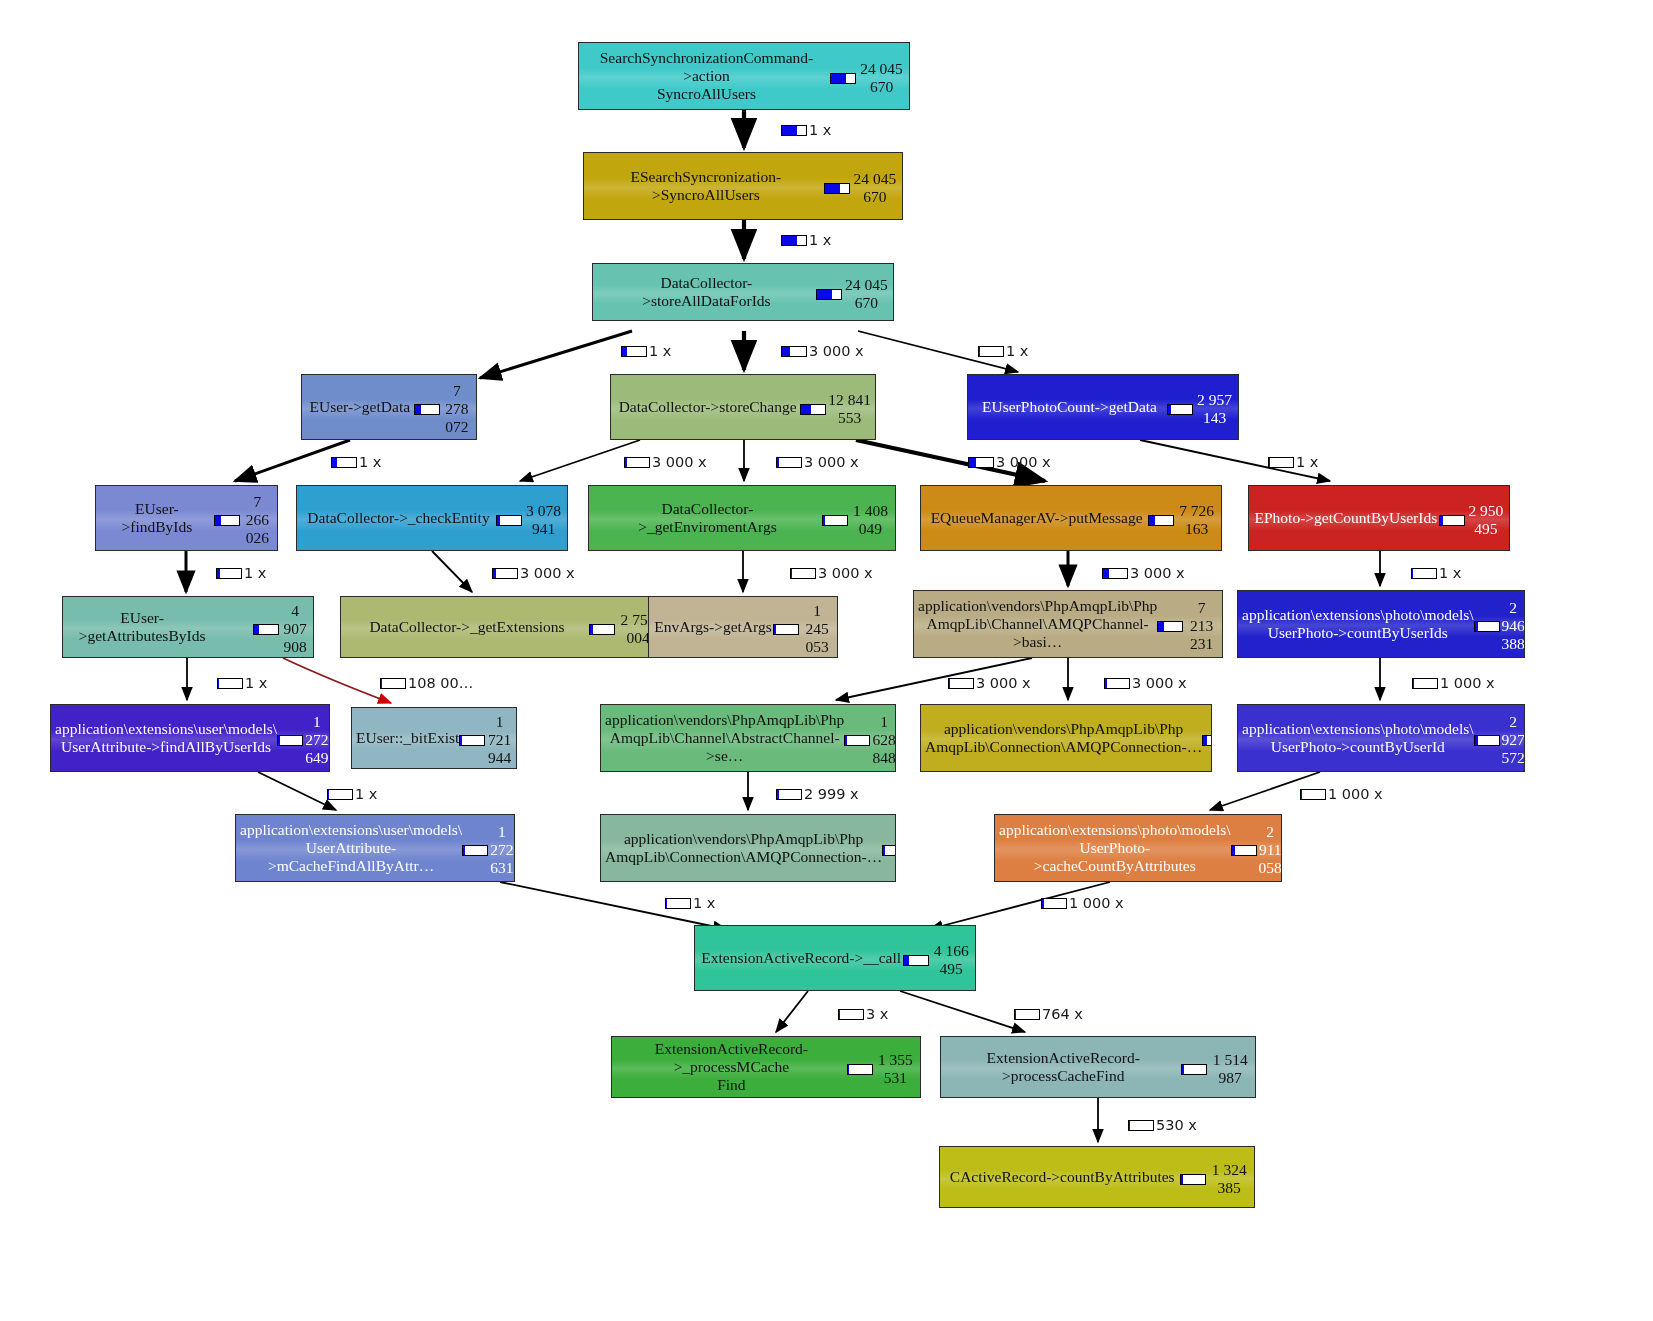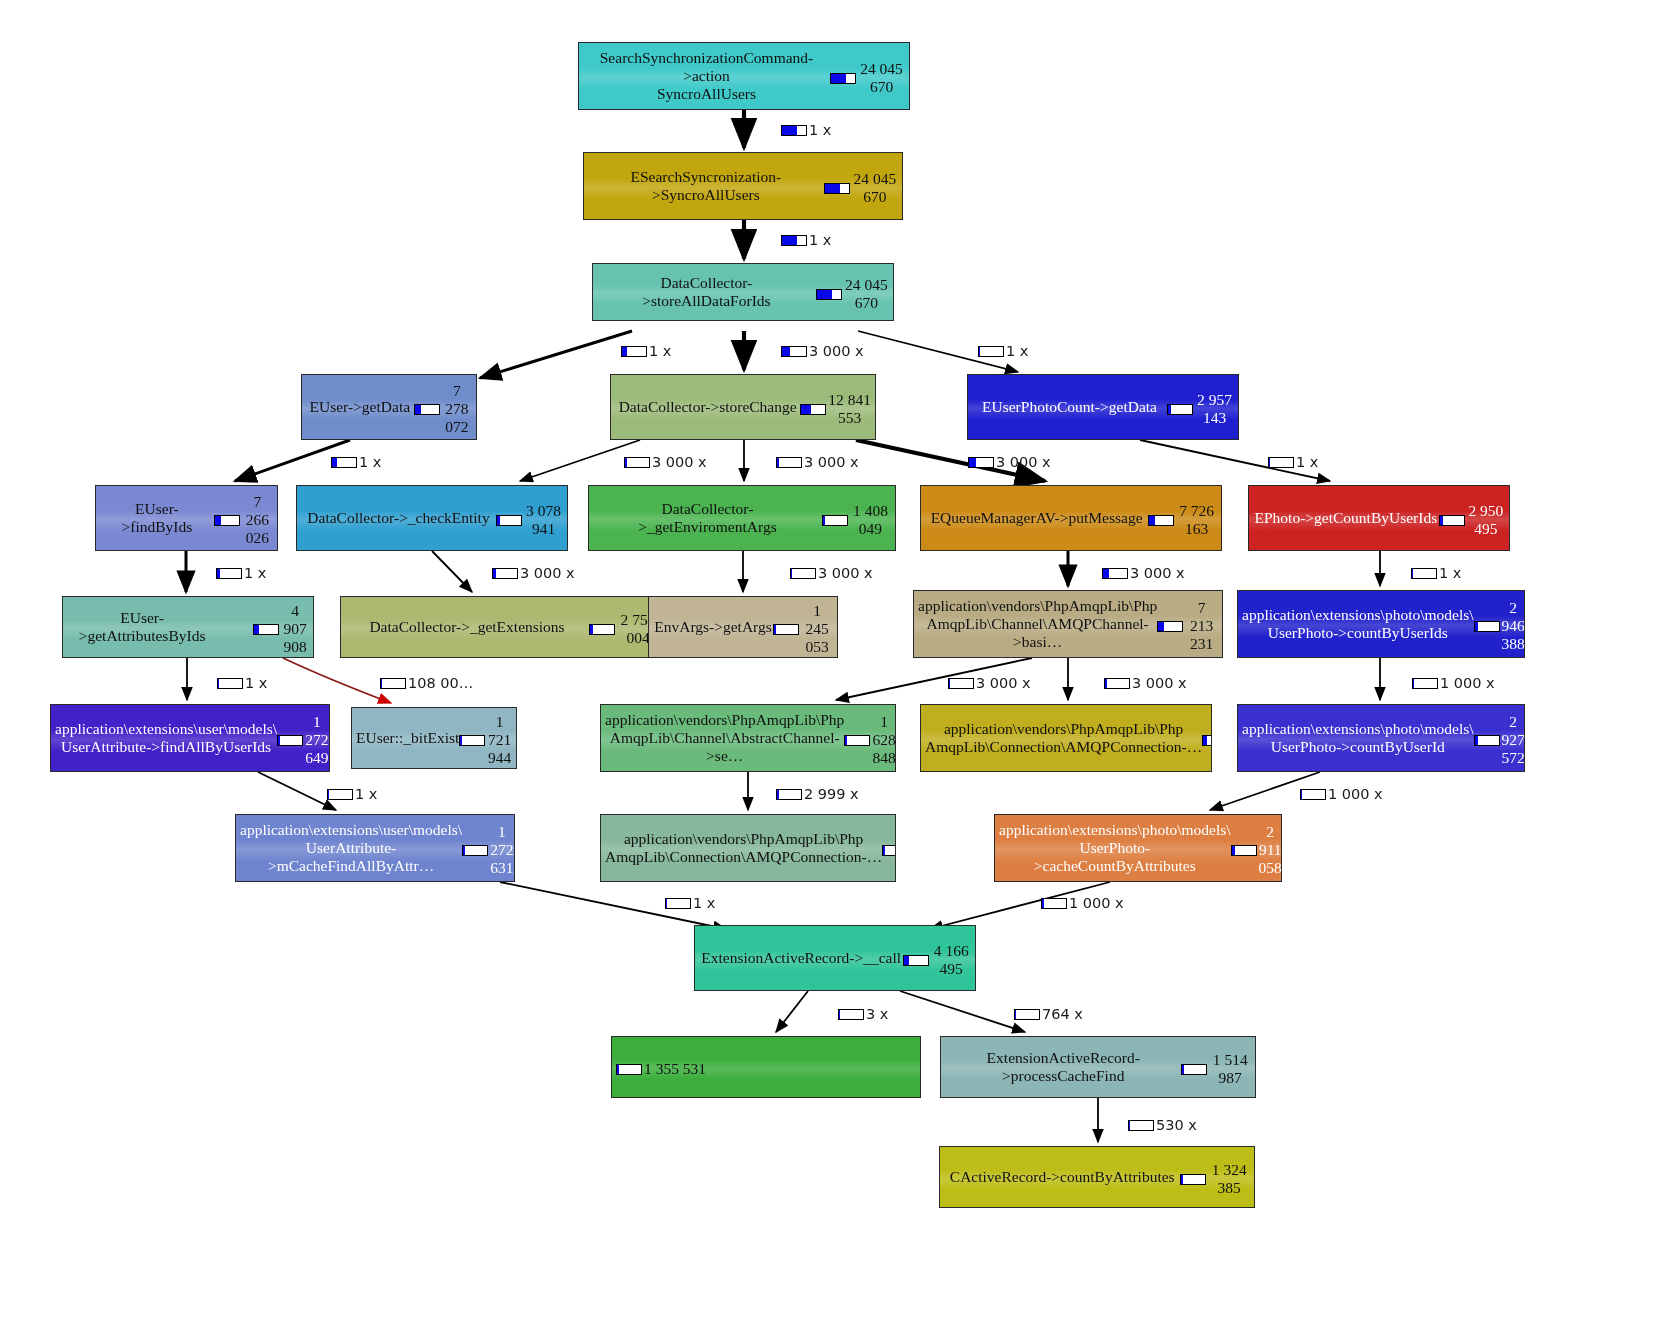--- a/index.html
+++ b/index.html
@@ -308,20 +308,22 @@
       <div class="node dark" style="left: 694px; top: 925px; width: 282px; height: 66px; background: linear-gradient(rgb(48, 196, 154) 0%, rgb(48, 196, 154) 38%, rgba(255, 255, 255, 0.16) 52%, rgb(48, 196, 154) 70%, rgb(48, 196, 154) 100%) rgb(48, 196, 154);">
         <span class="nlabel">ExtensionActiveRecord-&gt;__call</span>
         <span class="nmetric">
           <span class="bar">
             <i style="width:18%"></i>
           </span>
           <span>4 166 495</span>
         </span>
       </div>
       <div class="node dark" style="left: 611px; top: 1036px; width: 310px; height: 62px; background: linear-gradient(rgb(60, 174, 60) 0%, rgb(60, 174, 60) 38%, rgba(255, 255, 255, 0.16) 52%, rgb(60, 174, 60) 70%, rgb(60, 174, 60) 100%) rgb(60, 174, 60);">
+        <span class="nlabel">ExtensionActiveRecord-&gt;_processMCache
+Find</span>
         <span class="nmetric">
           <span class="bar">
             <i style="width:7%"></i>
           </span>
           <span>1 355 531</span>
         </span>
       </div>
       <div class="node dark" style="left: 940px; top: 1036px; width: 316px; height: 62px; background: linear-gradient(rgb(140, 181, 181) 0%, rgb(140, 181, 181) 38%, rgba(255, 255, 255, 0.16) 52%, rgb(140, 181, 181) 70%, rgb(140, 181, 181) 100%) rgb(140, 181, 181);">
         <span class="nlabel">ExtensionActiveRecord-&gt;processCacheFind</span>
         <span class="nmetric">

